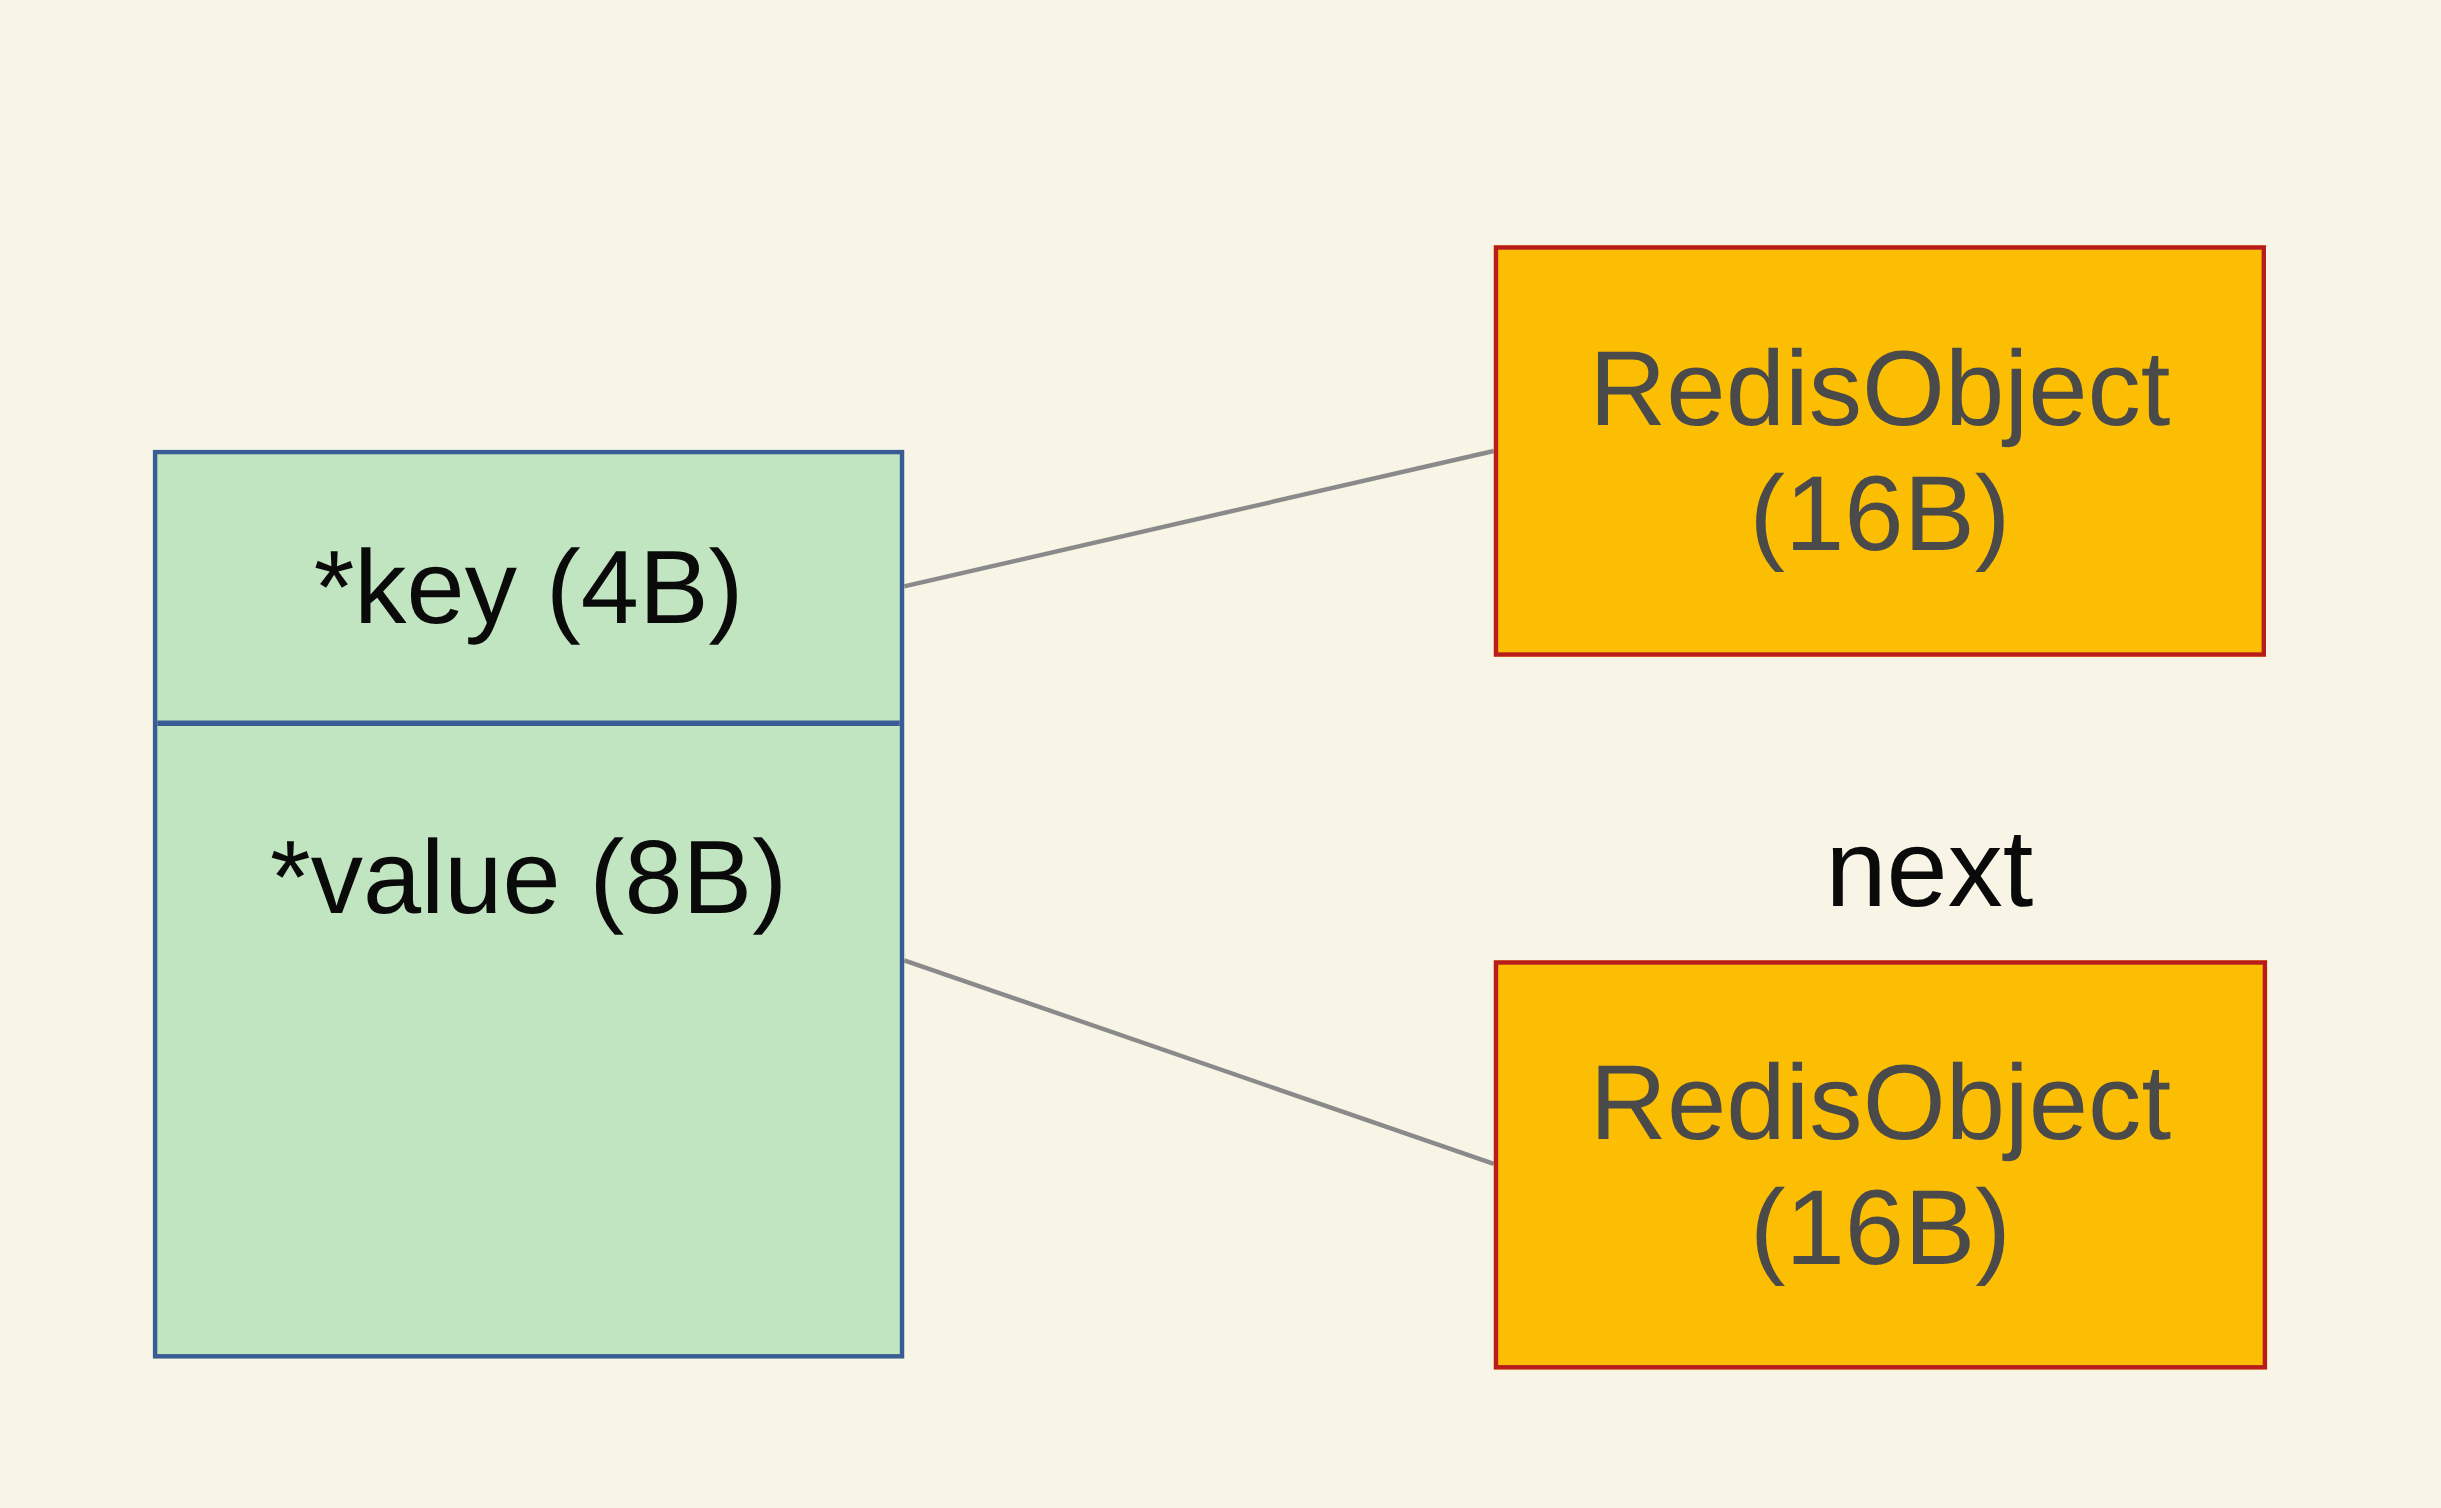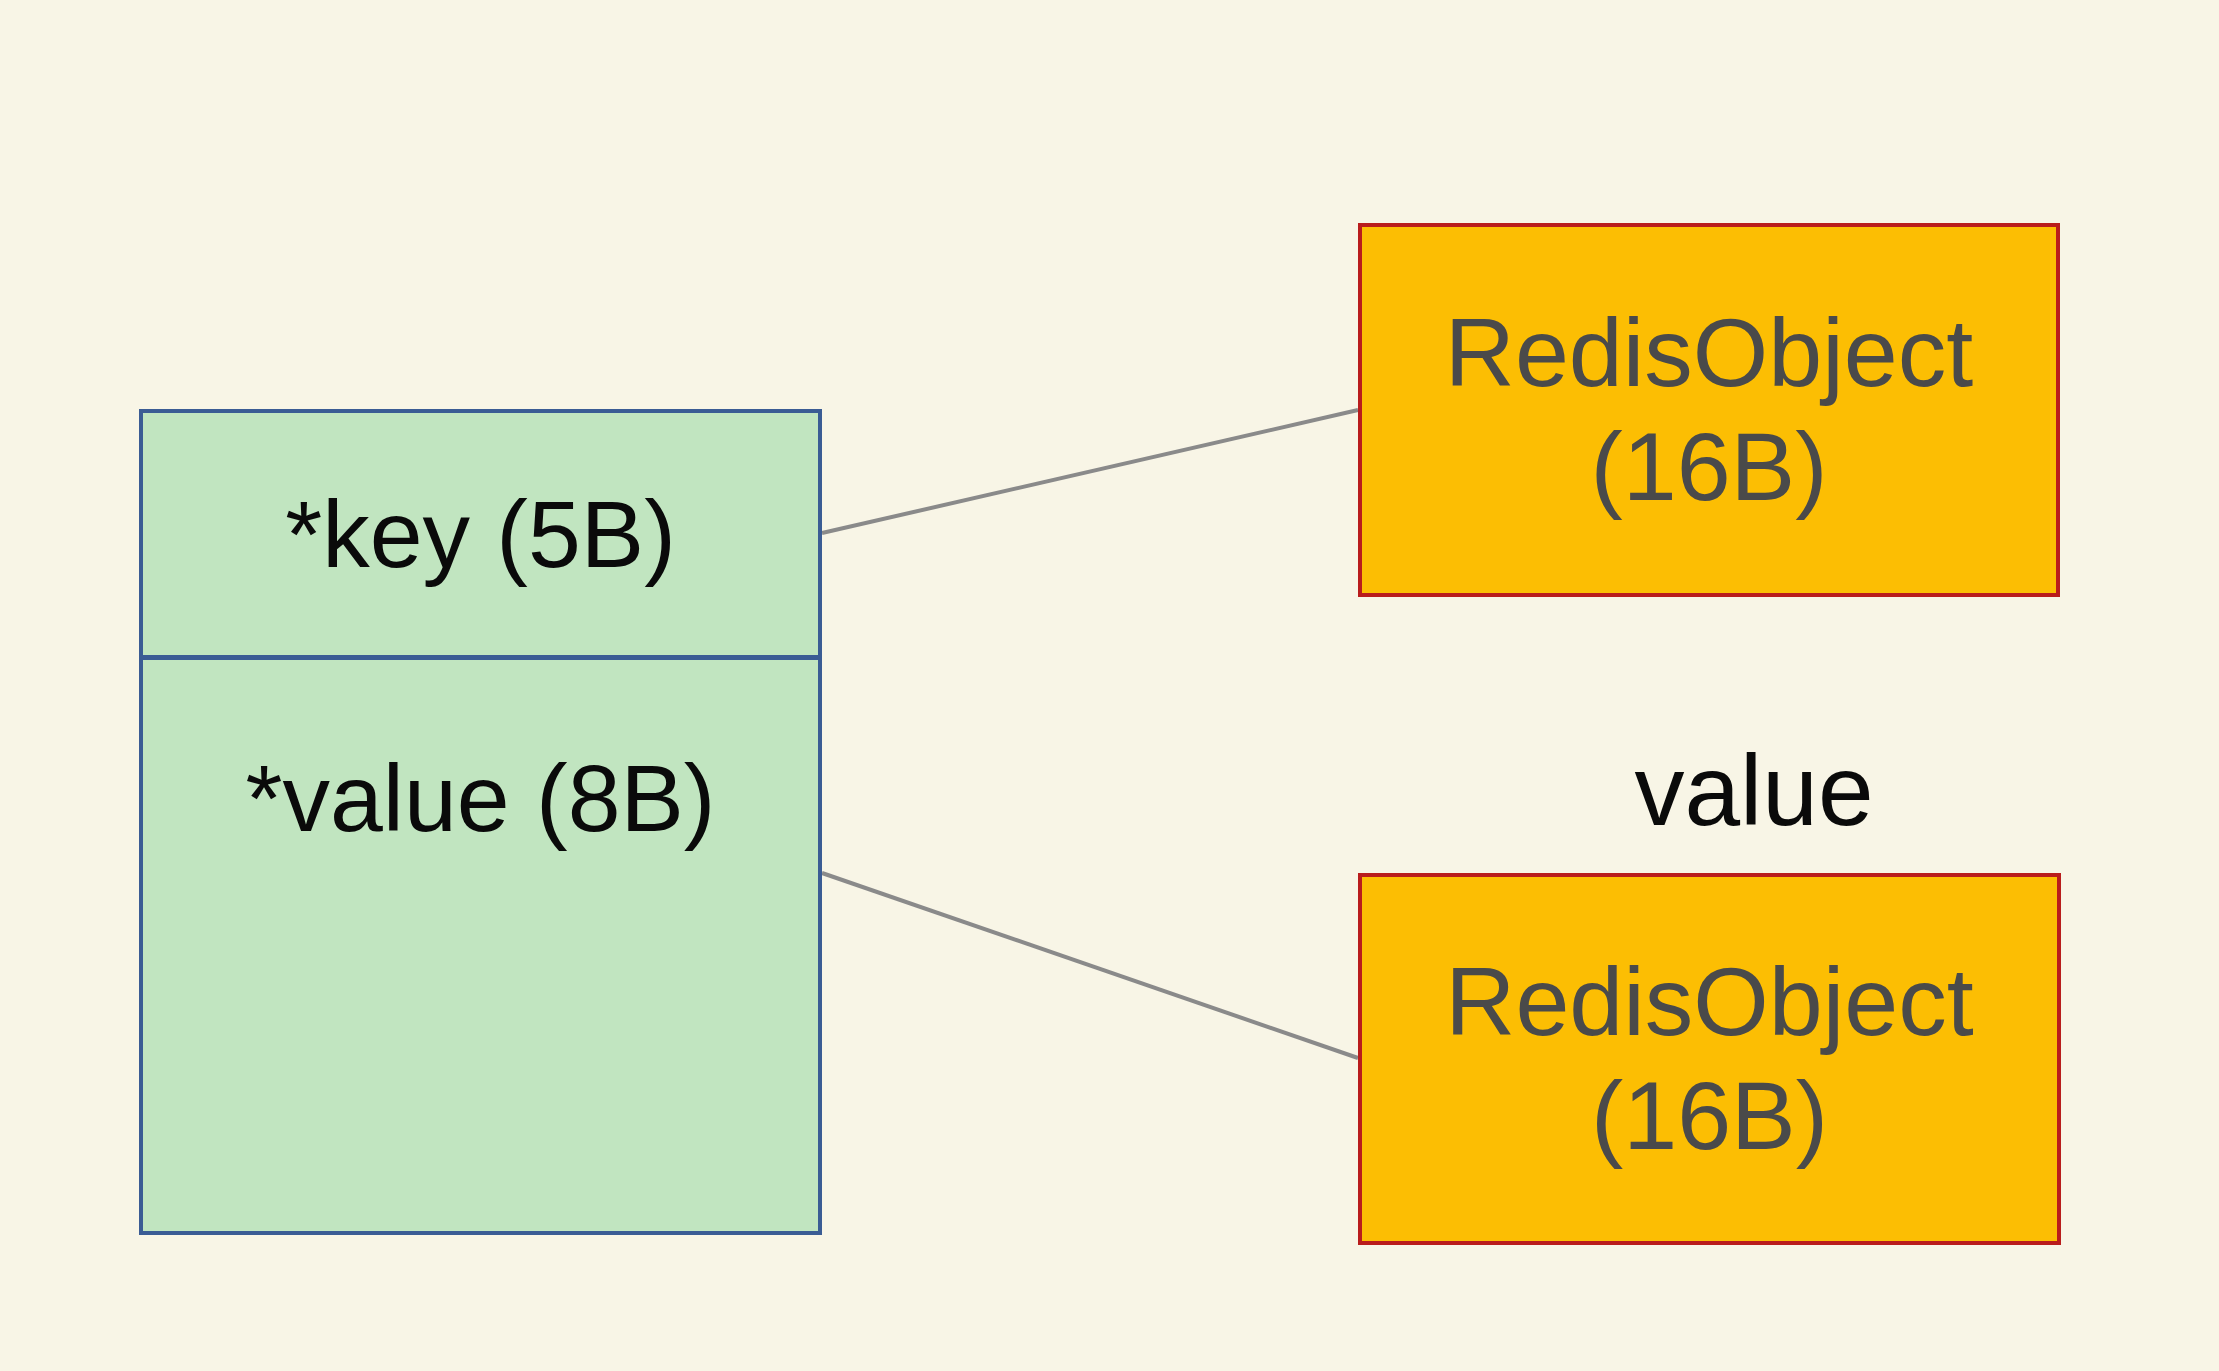--- a/index.html
+++ b/index.html
@@ -89,33 +89,33 @@
 
 <div class="canvas">
 
   <svg class="connectors" viewBox="0 0 2219 1371" xmlns="http://www.w3.org/2000/svg">
     <line x1="822" y1="533" x2="1358" y2="410"></line>
     <line x1="822" y1="873" x2="1358" y2="1058"></line>
   </svg>
 
   <div class="entry-struct">
     <div class="field field-key">
-      <span class="field-label">*key (5B)</span>
+      <span class="field-label">*key (4B)</span>
     </div>
     <div class="field field-value">
       <span class="field-label">*value (8B)</span>
     </div>
   </div>
 
 
   <div class="obj obj-key">
     <span>RedisObject</span>
     <span>(16B)</span>
   </div>
 
-  <div class="obj-title title-value">value</div>
+  <div class="obj-title title-value">next</div>
 
   <div class="obj obj-value">
     <span>RedisObject</span>
     <span>(16B)</span>
   </div>
 
 </div>
 
 </body></html>

